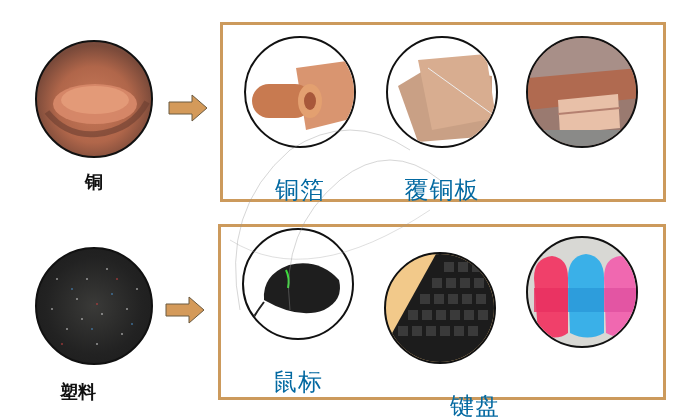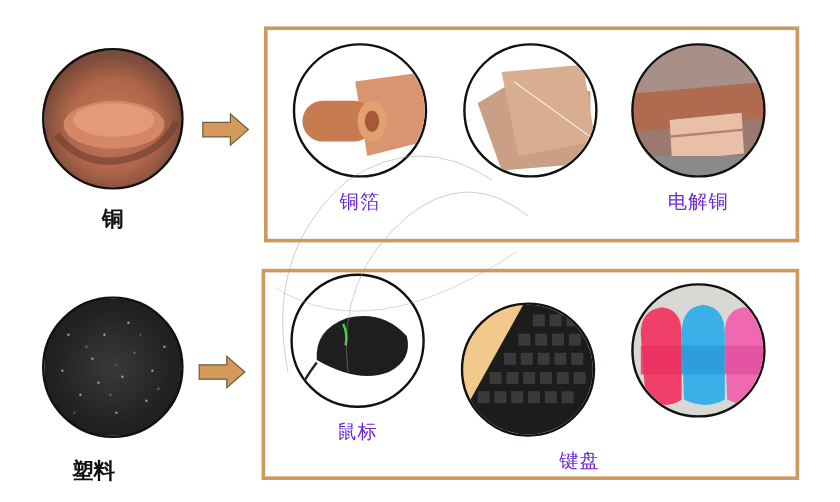--- a/index.html
+++ b/index.html
@@ -6,21 +6,21 @@
   body { width:700px; height:418px; background:#ffffff; position:relative; overflow:hidden;
          font-family:"DejaVu Sans", sans-serif; }
   .src { position:absolute; width:118px; height:118px; border-radius:50%; border:2px solid #111;
          overflow:hidden; box-sizing:border-box; }
   .src-label { position:absolute; width:140px; text-align:center; font-size:18px; font-weight:bold; color:#111; }
   .arrow { position:absolute; width:40px; height:28px; }
   .box { position:absolute; border:3px solid #cc9a5c; box-sizing:border-box; background:transparent; }
   .item { position:absolute; width:120px; text-align:center; }
   .circ { width:112px; height:112px; border-radius:50%; border:2px solid #111; overflow:hidden;
           margin:0 auto; box-sizing:border-box; position:relative; background:#fff; }
-  .item-label { margin-top:10px; font-size:16px; color:#6d28d9; letter-spacing:1px; }
+  .item-label { margin-top:26px; font-size:24px; color:#0369a1; letter-spacing:1px; }
   .wm { position:absolute; pointer-events:none; }
 </style>
 </head>
 <body>
 
 <div class="src" style="left:35px;top:40px;background:radial-gradient(circle at 50% 55%, #c97a5a 0%, #b0664a 45%, #7a4a3a 70%, #6b5a55 100%);">
   <svg width="118" height="118">
     <ellipse cx="58" cy="62" rx="42" ry="20" fill="#d88a6a" opacity="0.9"></ellipse>
     <ellipse cx="58" cy="58" rx="34" ry="14" fill="#e39a78"></ellipse>
     <path d="M10 70 Q30 95 60 92 Q95 88 110 60" stroke="#6a3e30" stroke-width="6" fill="none" opacity="0.6"></path>
@@ -47,33 +47,33 @@
 </div>
 
 <div class="item" style="left:382px;top:36px;">
   <div class="circ">
     <svg width="112" height="112">
       <polygon points="10,48 40,30 104,38 104,98 30,104" fill="#c9a085"></polygon>
       <polygon points="30,22 98,16 108,80 44,92" fill="#d8ad90"></polygon>
       <line x1="40" y1="30" x2="104" y2="76" stroke="#eee" stroke-width="1"></line>
     </svg>
   </div>
+  <div class="item-label">覆铜板</div>
 </div>
 
 <div class="item" style="left:522px;top:36px;">
   <div class="circ" style="background:#9a7a70;">
     <svg width="112" height="112">
       <rect x="0" y="0" width="112" height="40" fill="#a88f88"></rect>
       <polygon points="0,40 112,30 112,60 0,72" fill="#b06a50"></polygon>
       <polygon points="30,62 90,56 92,90 32,96" fill="#e8c0a8"></polygon>
       <line x1="30" y1="76" x2="92" y2="70" stroke="#b58070" stroke-width="2"></line>
       <rect x="0" y="92" width="112" height="20" fill="#8a8a88"></rect>
     </svg>
   </div>
-  <div class="item-label">电解铜</div>
 </div>
 
 <div class="src" style="left:35px;top:247px;background:radial-gradient(circle, #3a3a38 0%, #222 60%, #1a1a1a 100%);">
   <svg width="118" height="118">
     <g fill="#c8c8c8" opacity="0.7">
       <circle cx="20" cy="30" r="1"></circle>
         <circle cx="40" cy="50" r="1"></circle>
         <circle cx="70" cy="20" r="1"></circle>
       <circle cx="90" cy="60" r="1"></circle>
         <circle cx="30" cy="80" r="1"></circle>

